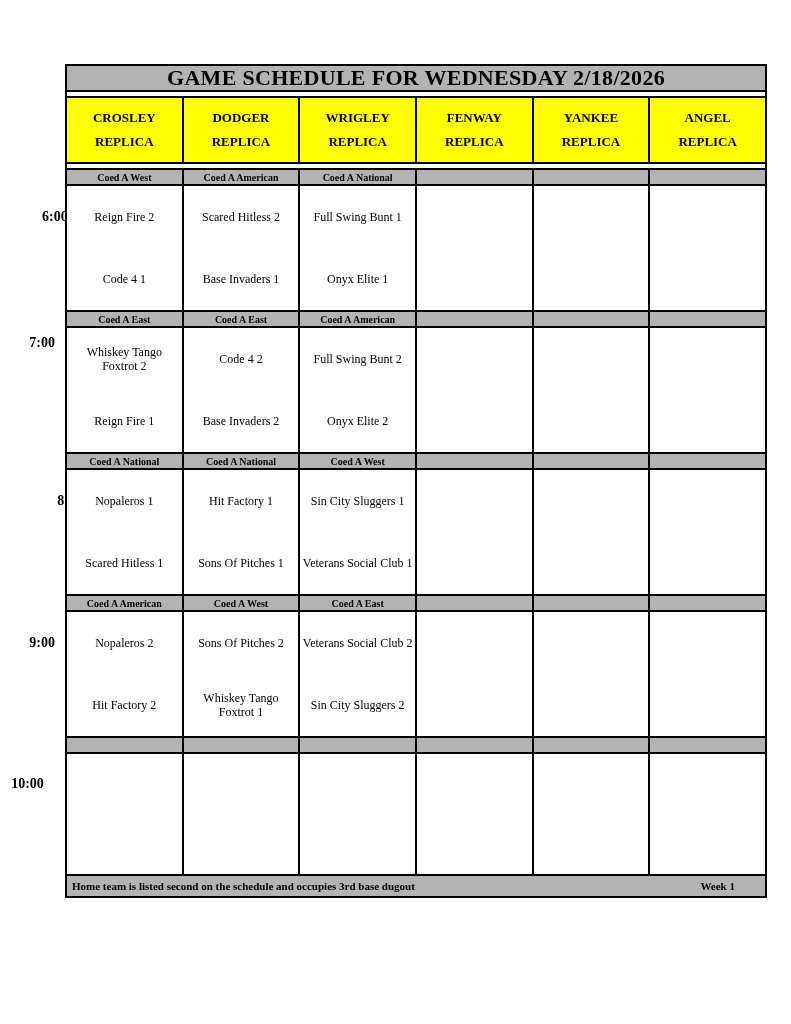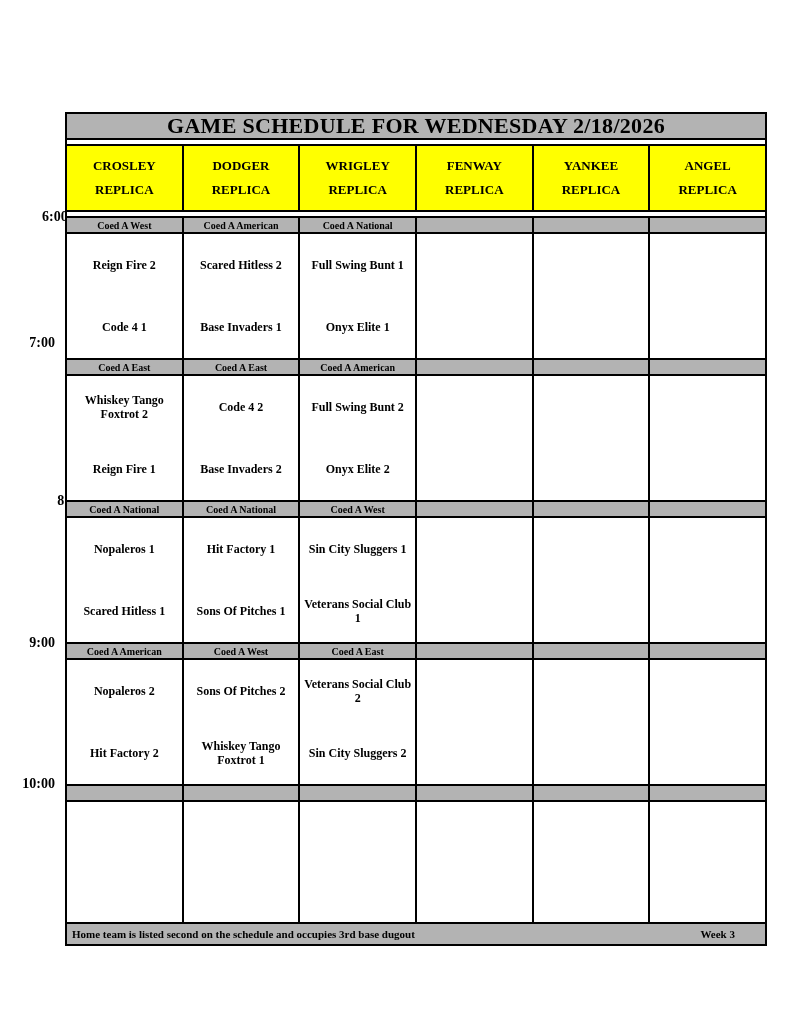--- a/index.html
+++ b/index.html
@@ -18,21 +18,20 @@
     position: absolute;
     left: 65px;
     top: 64px;
     width: 702px;
     display: grid;
     grid-template-columns: repeat(6, 1fr);
     grid-template-rows: 24px 4px 64px 4px 14px 124px 14px 124px 14px 124px 14px 124px 14px 120px 20px;
     gap: 2px;
     background: #000000;
     border: 2px solid #000000;
-    margin-top: 48px;
   }
 
   .title-bar {
     grid-column: 1 / -1;
     background: var(--band-bg, #b3b3b3);
     display: flex;
     align-items: center;
     justify-content: center;
     font-size: 22px;
     font-weight: bold;
@@ -73,21 +72,21 @@
     display: flex;
     flex-direction: column;
   }
 
   .team {
     flex: 1 1 50%;
     display: flex;
     align-items: center;
     justify-content: center;
     text-align: center;
-    font-weight: bold;
+    font-weight: normal;
     font-size: 12px;
     line-height: 1.2;
     padding: 0 2px;
     color: #000;
   }
 
   .footer-bar {
     grid-column: 1 / -1;
     background: var(--band-bg, #b3b3b3);
     display: flex;
@@ -114,21 +113,21 @@
 </style>
 </head>
 <body>
 
 <div class="page">
   <div id="time-gutter">
       <div class="time-label" style="top: 207px; padding-left: 42px;">6:00</div>
       <div class="time-label" style="top: 333px;">7:00</div>
       <div class="time-label" style="top: 491px; margin-left: 28px;">8:00</div>
       <div class="time-label" style="top: 633px;">9:00</div>
-      <div class="time-label" style="top: 774px;">10:00</div>
+      <div class="time-label" style="top: 774px; text-align: center;">10:00</div>
     </div>
   <div id="schedule">
       <div class="title-bar">GAME SCHEDULE FOR WEDNESDAY 2/18/2026</div>
       <div class="gap-row"></div>
       <div class="venue-cell">
         <div class="venue-name">CROSLEY</div>
         <div class="venue-type">REPLICA</div>
       </div>
       <div class="venue-cell">
         <div class="venue-name">DODGER</div>
@@ -296,16 +295,16 @@
       <div class="game-cell">
         <div class="team away"></div>
         <div class="team home"></div>
       </div>
       <div class="game-cell">
         <div class="team away"></div>
         <div class="team home"></div>
       </div>
       <div class="footer-bar">
         <div class="footer-note">Home team is listed second on the schedule and occupies 3rd base dugout</div>
-        <div class="week-label">Week 3</div>
+        <div class="week-label">Week 1</div>
       </div>
     </div>
 </div>
 
 </body></html>

